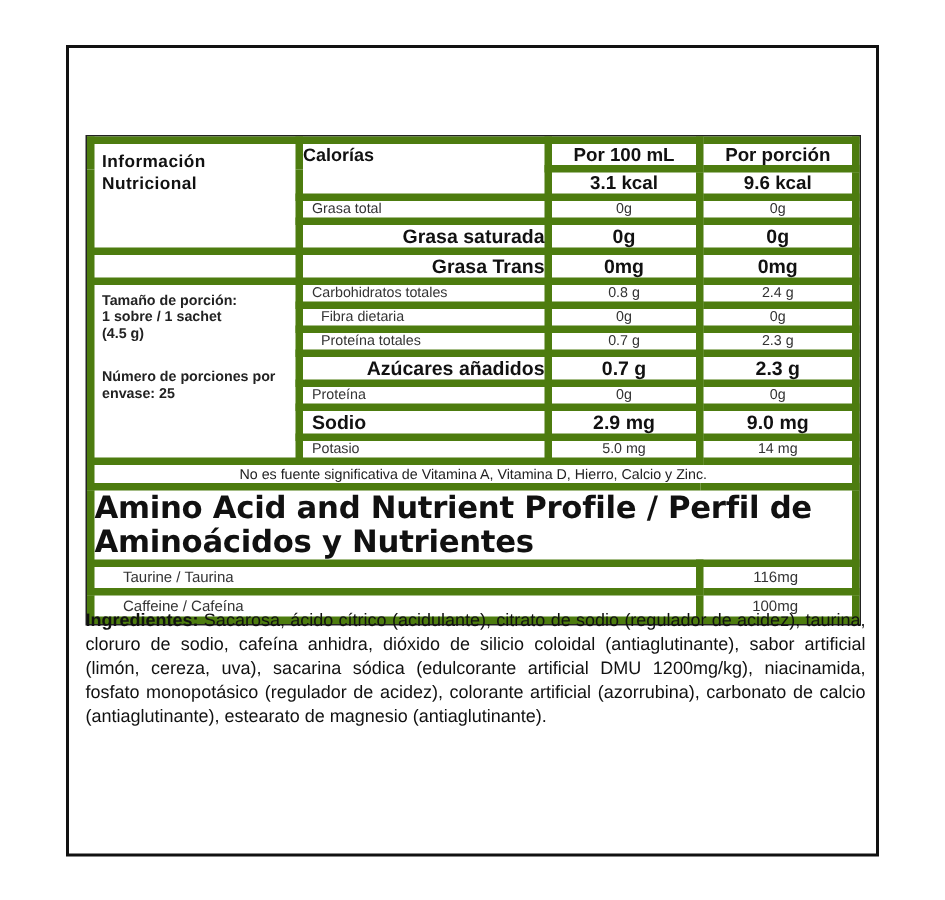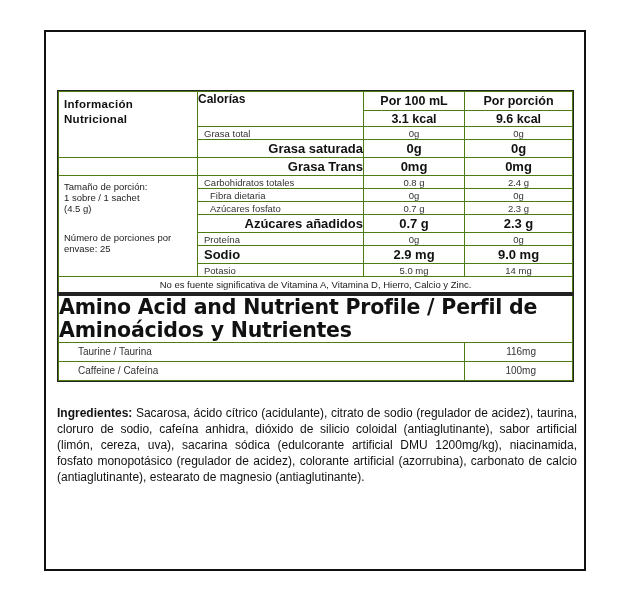--- a/index.html
+++ b/index.html
@@ -9,40 +9,40 @@
   .outer {
     position: absolute; left: 44px; top: 30px; width: 542px; height: 541px;
     border: 2px solid #111;
   }
 
   .nt {
     position: absolute; left: 57px; top: 90px; width: 517px;
     border: 1.5px solid #222; border-collapse: collapse;
   }
   .nt table { border-collapse: collapse; width: 100%; table-layout: fixed; }
-  .nt td { border: 1px solid #4d7c0f; padding: 0; vertical-align: middle; }
+  .nt td { border: 5px solid #4d7c0f; padding: 0; vertical-align: middle; }
 
   .c-left { width: 139px; vertical-align: top !important; padding: 5px 4px 0 5px !important; }
   .c-lbl { width: 166px; }
   .c-v1 { width: 101px; text-align: center; }
   .c-v2 { text-align: center; }
 
   .hdr-title { font-weight: bold; font-size: 11.5px; line-height: 15px; letter-spacing: 0.3px; }
   .lbl-cal { font-size: 12px; font-weight: bold; padding: 2px 0 0 6px; vertical-align: top !important; height: 34px; }
   .col-h { font-weight: bold; font-size: 12.5px; height: 19px; }
   .kcal { font-weight: bold; font-size: 12.5px; height: 16px; }
 
   .small { font-size: 9.5px; color: #333; height: 13px; }
   .small.lbl { padding-left: 6px; }
   .small.ind { padding-left: 12px; }
   .big { font-weight: bold; font-size: 13px; height: 18px; }
   .big.lbl { padding-left: 10px; text-align: right; }
   .big.lbl2 { padding-left: 6px; }
 
-  .serv { font-weight: normal; font-size: 9.5px; line-height: 11px; color: #222; }
+  .serv { font-weight: bold; font-size: 9.5px; line-height: 11px; color: #222; }
   .serv .gap { height: 18px; }
 
   .foot-note { text-align: center; font-size: 9.5px; color: #222; height: 17px; }
 
   .amino-title {
     font-family: "DejaVu Sans", sans-serif; font-weight: bold; font-size: 20.5px;
     line-height: 23px; padding: 7px 8px 6px 9px; color: #111; letter-spacing: -0.2px;
     border-top: 4px solid #222 !important;
   }
   .amino-row td { font-size: 10px; color: #333; height: 19px; }
@@ -104,21 +104,21 @@
       <td class="small lbl">Carbohidratos totales</td>
       <td class="small c-v1">0.8 g</td>
       <td class="small c-v2">2.4 g</td>
     </tr>
     <tr>
       <td class="small ind">Fibra dietaria</td>
       <td class="small c-v1">0g</td>
       <td class="small c-v2">0g</td>
     </tr>
     <tr>
-      <td class="small ind">Azúcares fosfato</td>
+      <td class="small ind">Proteína totales</td>
       <td class="small c-v1">0.7 g</td>
       <td class="small c-v2">2.3 g</td>
     </tr>
     <tr>
       <td class="big lbl">Azúcares añadidos</td>
       <td class="big c-v1">0.7 g</td>
       <td class="big c-v2">2.3 g</td>
     </tr>
     <tr>
       <td class="small lbl">Proteína</td>

